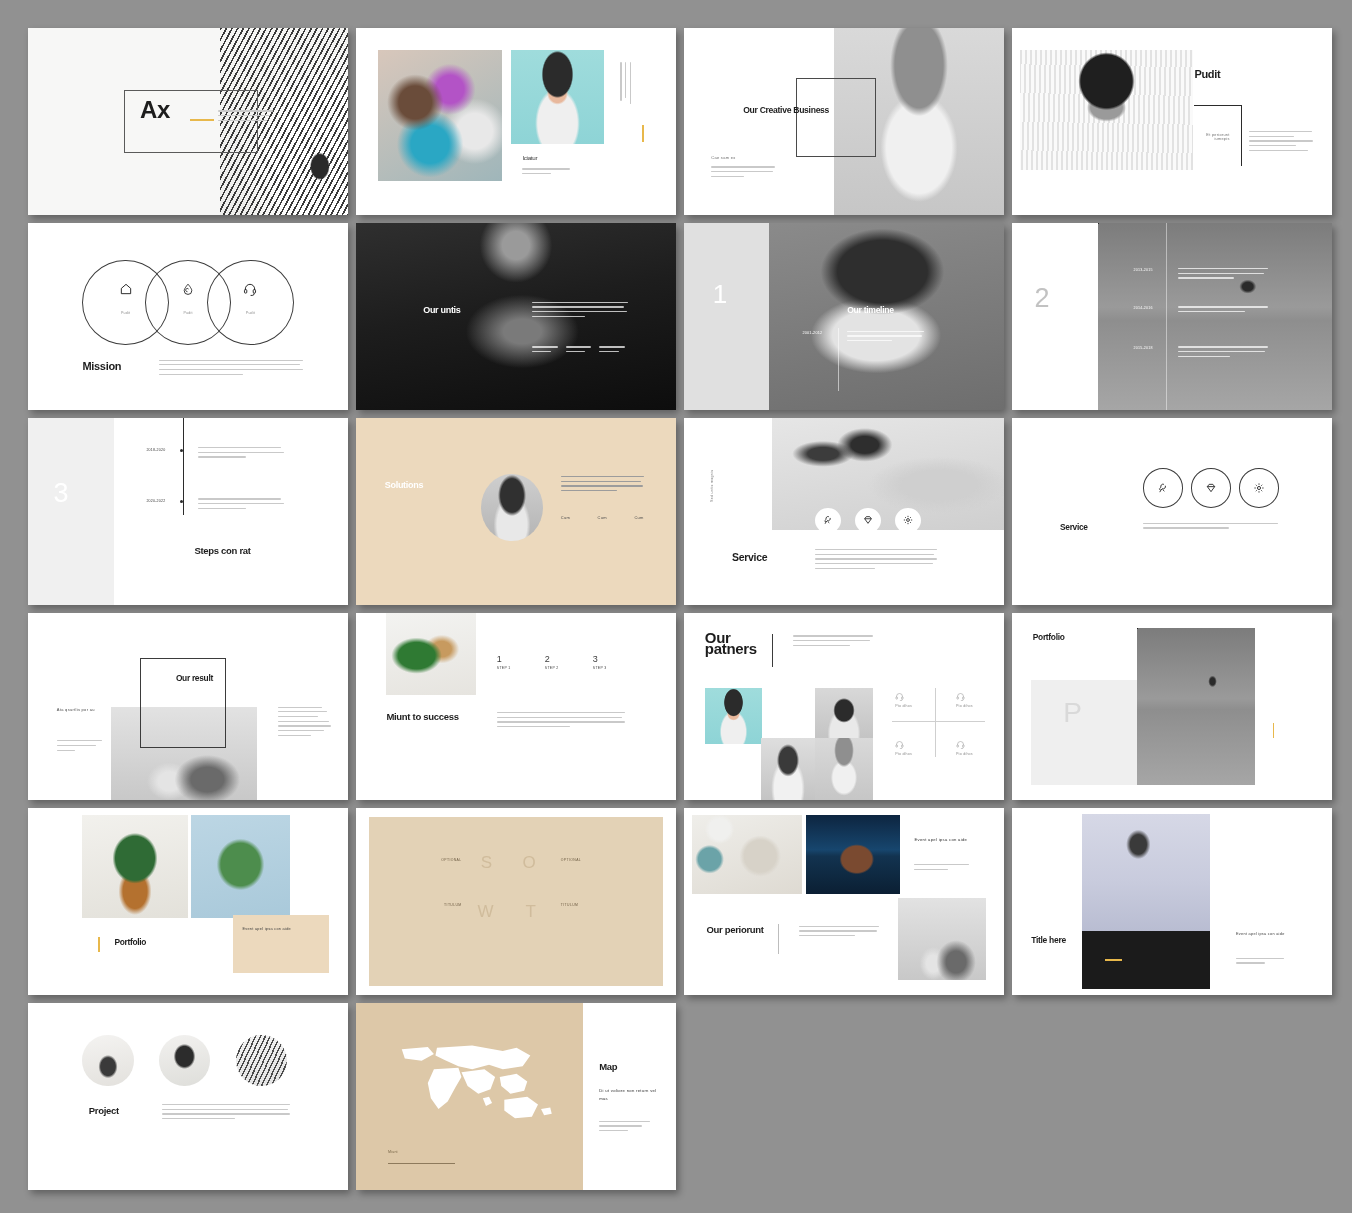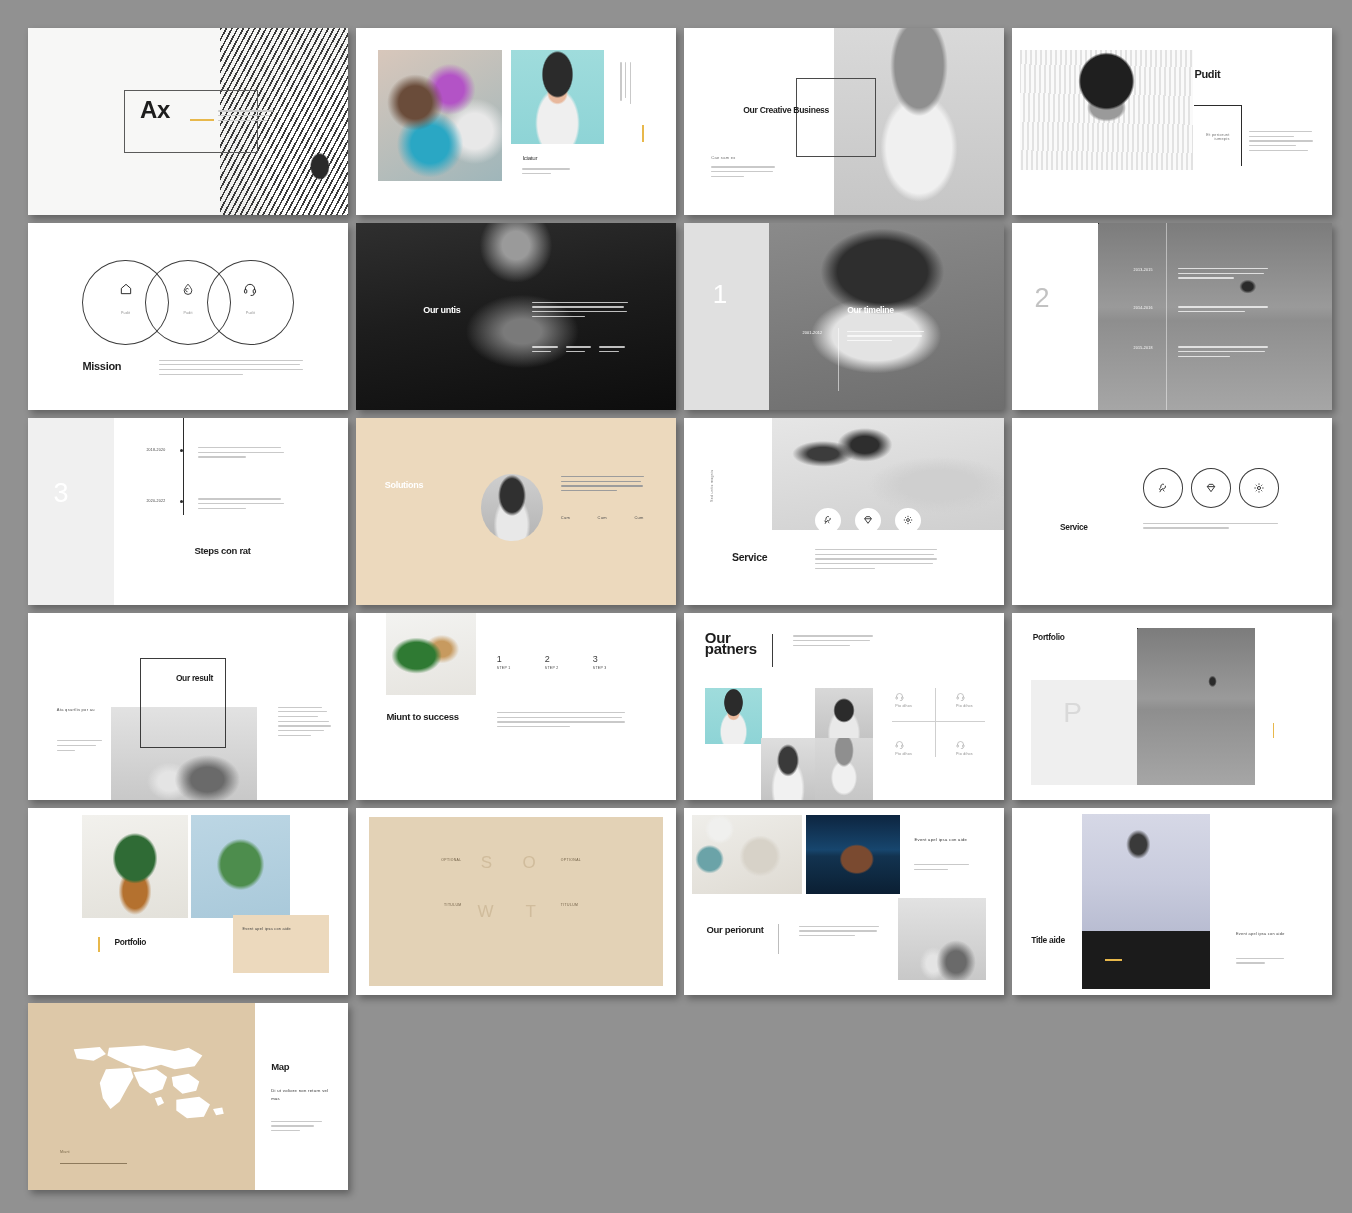--- a/index.html
+++ b/index.html
@@ -619,29 +619,43 @@
           <i style="width:70%"></i>
         </div>
     </div>
   </div>
 
   <div class="cell">
     <div class="slide">
       <div class="ph img-lamp" style="left:22%;top:3%;width:40%;height:63%;"></div>
       <div style="position:absolute;left:22%;top:66%;width:40%;height:31%;background:#1b1b1b;"></div>
       <div class="accent" style="left:29%;top:81%;width:5.5%;height:2px;"></div>
-      <div class="hd" style="position:absolute;left:6%;top:68%;font-size:8.5px;line-height:10px;width:16%;">Title aide</div>
+      <div class="hd" style="position:absolute;left:6%;top:68%;font-size:8.5px;line-height:10px;width:16%;">Title here</div>
       <div class="lbl" style="position:absolute;left:70%;top:66%;width:18%;font-size:3.8px;color:#3b3b3b;line-height:6px;">Event apel ipsa con aide</div>
       <div class="lines" style="left:70%;top:80%;width:15%;">
           <i style="width:100%"></i>
           <i style="width:60%"></i>
         </div>
     </div>
   </div>
 
+  <div class="cell">
+    <div class="slide">
+      <div class="ph img-desk" style="left:17%;top:17%;width:16%;height:27.5%;border-radius:50%;"></div>
+      <div class="ph img-laptop" style="left:41%;top:17%;width:16%;height:27.5%;border-radius:50%;"></div>
+      <div class="ph img-leaf2" style="left:65%;top:17%;width:16%;height:27.5%;border-radius:50%;"></div>
+      <div class="hd" style="position:absolute;left:19%;top:54.5%;font-size:9.5px;">Project</div>
+      <div class="lines" style="left:42%;top:54%;width:40%;">
+        <i style="width:100%"></i>
+          <i style="width:98%"></i>
+          <i style="width:100%"></i>
+          <i style="width:57%"></i>
+      </div>
+    </div>
+  </div>
 
   <div class="cell">
     <div class="slide">
       <div style="position:absolute;left:0;top:0;width:71%;height:100%;background:#ddc8a8;"></div>
       <svg viewBox="0 0 230 130" style="position:absolute;left:10%;top:17%;width:55%;height:62%;">
         <g fill="#ffffff">
           <path d="M18 8 L52 5 L60 14 L44 23 L22 20 Z"></path>
           <path d="M64 6 L110 3 L150 10 L168 6 L186 16 L176 30 L150 34 L132 28 L110 34 L92 30 L74 22 L62 16 Z"></path>
           <path d="M96 38 L126 34 L140 44 L134 60 L118 66 L104 56 Z"></path>
           <path d="M60 34 L92 32 L96 44 L88 58 L78 76 L66 86 L56 72 L52 52 Z"></path>

